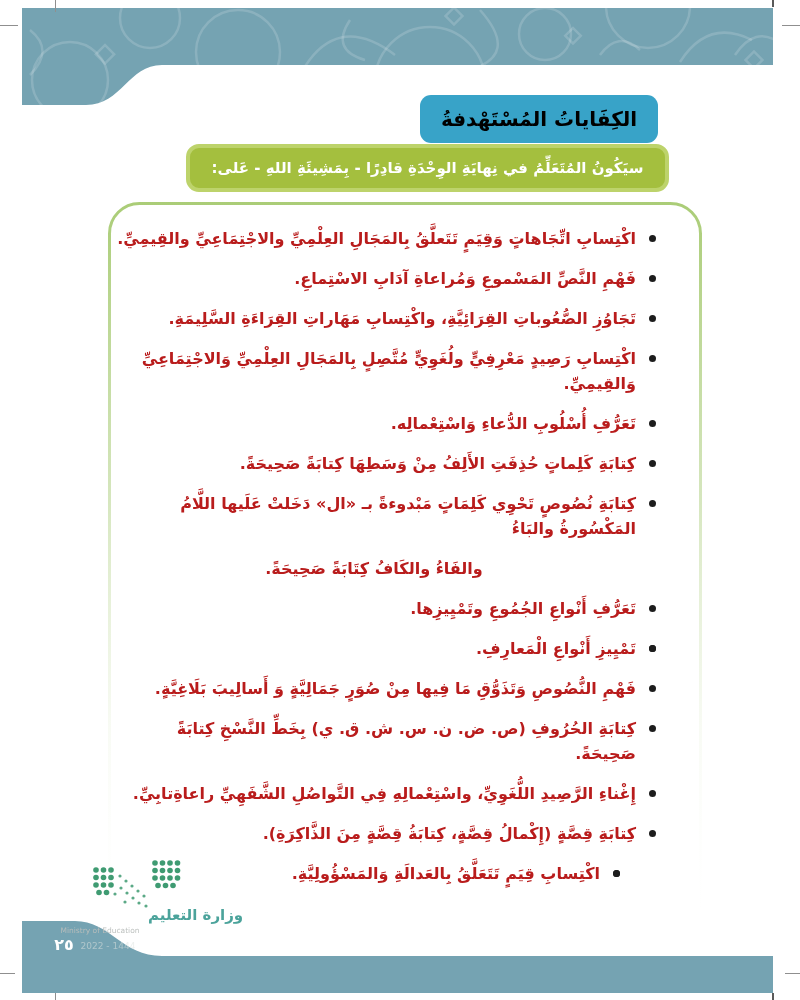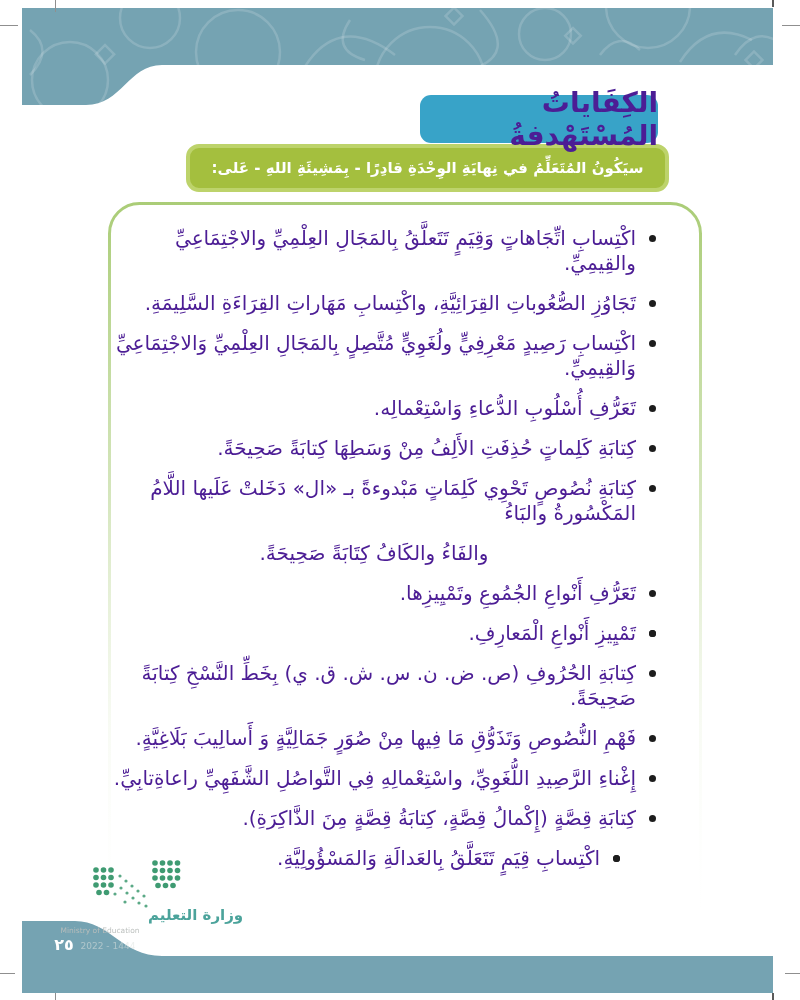--- a/index.html
+++ b/index.html
@@ -11,32 +11,32 @@
   .mark{position:absolute;background:#8f8f8f;}
   .mark.dark{background:#5a5a5a;}
 
   
   .header-svg{position:absolute;left:0;top:0;}
 
   
   .title-box{position:absolute;left:420px;top:95px;width:238px;height:48px;
              background:var(--c-title,#38a3c8);border-radius:11px;
              display:flex;align-items:center;justify-content:center;z-index:5;}
-  .title-box span{color:#4c1d95;font-weight:bold;font-size:28px;direction:rtl;}
+  .title-box span{color:#000000;font-weight:bold;font-size:20px;direction:rtl;}
   .intro-box{position:absolute;left:186px;top:144px;width:475px;height:40px;
              background:var(--c-intro,#a4bf3e);border:4px solid var(--c-intro-light,#bdd36b);
              border-radius:13px;display:flex;align-items:center;justify-content:center;z-index:4;}
   .intro-box span{color:#fff;font-weight:bold;font-size:15px;direction:rtl;white-space:nowrap;}
 
   
   .panel-border{position:absolute;left:108px;top:202px;z-index:1;}
   .list-area{position:absolute;left:112px;top:214px;width:546px;z-index:2;direction:rtl;}
   ul.comp{list-style:none;margin:0;padding:12px 0 0 0;}
   ul.comp li{position:relative;padding-right:22px;margin:0 0 15px 0;
-             font-size:20px;line-height:25px;font-weight:normal;color:#4c1d95;
+             font-size:16px;line-height:25px;font-weight:bold;color:#b91c1c;
              text-align:right;}
   ul.comp li .dot{position:absolute;right:2px;top:9px;width:7px;height:7px;
                   border-radius:50%;background:#1d1d1d;}
   ul.comp li.indent{margin-right:36px;}
   ul.comp li .wrap{display:block;text-align:center;margin-top:15px;}
 
   
   .footer-svg{position:absolute;left:0;top:850px;}
 </style>
 </head>
@@ -98,30 +98,31 @@
         <stop offset="0.72" stop-color="#c4dba2" stop-opacity="0.12"></stop>
         <stop offset="1" stop-color="#ffffff" stop-opacity="0"></stop>
       </linearGradient>
     </defs>
     <rect x="1.5" y="1.5" width="591" height="726" rx="30" ry="30" fill="none" stroke="url(#fade)" stroke-width="3"></rect>
   </svg>
 
   <div class="list-area">
     <ul class="comp">
         <li><span class="dot"></span><span class="bt">اكْتِسابِ اتِّجَاهاتٍ وَقِيَمٍ تَتَعلَّقُ بِالمَجَالِ العِلْمِيِّ والاجْتِمَاعِيِّ والقِيمِيِّ.</span></li>
+        <li><span class="dot"></span><span class="bt">فَهْمِ النَّصِّ المَسْموعِ وَمُراعاةِ آدَابِ الاسْتِماعِ.</span></li>
         <li><span class="dot"></span><span class="bt">تَجَاوُزِ الصُّعُوباتِ القِرَائِيَّةِ، واكْتِسابِ مَهَاراتِ القِرَاءَةِ السَّلِيمَةِ.</span></li>
         <li><span class="dot"></span><span class="bt">اكْتِسابِ رَصِيدٍ مَعْرِفِيٍّ ولُغَوِيٍّ مُتَّصِلٍ بِالمَجَالِ العِلْمِيِّ وَالاجْتِمَاعِيِّ وَالقِيمِيِّ.</span></li>
         <li><span class="dot"></span><span class="bt">تَعَرُّفِ أُسْلُوبِ الدُّعاءِ وَاسْتِعْمالِه.</span></li>
         <li><span class="dot"></span><span class="bt">كِتابَةِ كَلِماتٍ حُذِفَتِ الأَلِفُ مِنْ وَسَطِهَا كِتابَةً صَحِيحَةً.</span></li>
         <li><span class="dot"></span><span class="bt">كِتابَةِ نُصُوصٍ تَحْوِي كَلِمَاتٍ مَبْدوءةً بـ «ال» دَخَلتْ عَلَيها اللَّامُ المَكْسُورةُ والبَاءُ</span><span class="wrap">والفَاءُ والكَافُ كِتَابَةً صَحِيحَةً.</span></li>
         <li><span class="dot"></span><span class="bt">تَعَرُّفِ أَنْواعِ الجُمُوعِ وتَمْيِيزِها.</span></li>
         <li><span class="dot"></span></li>
         <li><span class="dot"></span><span class="bt">تَمْيِيزِ أَنْواعِ الْمَعارِفِ.</span></li>
+        <li><span class="dot"></span><span class="bt">فَهْمِ النُّصُوصِ وَتَذَوُّقِ مَا فِيها مِنْ صُوَرٍ جَمَالِيَّةٍ وَ أَسالِيبَ بَلَاغِيَّةٍ.</span></li>
         <li><span class="dot"></span><span class="bt">كِتابَةِ الحُرُوفِ (ص. ض. ن. س. ش. ق. ي) بِخَطِّ النَّسْخِ كِتابَةً صَحِيحَةً.</span></li>
-        <li><span class="dot"></span><span class="bt">فَهْمِ النُّصُوصِ وَتَذَوُّقِ مَا فِيها مِنْ صُوَرٍ جَمَالِيَّةٍ وَ أَسالِيبَ بَلَاغِيَّةٍ.</span></li>
         <li><span class="dot"></span><span class="bt">إِغْناءِ الرَّصِيدِ اللُّغَوِيِّ، واسْتِعْمالِهِ فِي التَّواصُلِ الشَّفَهِيِّ راعاةِتابِيِّ.</span></li>
         <li><span class="dot"></span><span class="bt">كِتابَةِ قِصَّةٍ (إِكْمالُ قِصَّةٍ، كِتابَةُ قِصَّةٍ مِنَ الذَّاكِرَةِ).</span></li>
         <li class="indent"><span class="dot"></span></li>
         <li class="indent"><span class="dot"></span><span class="bt">اكْتِسابِ قِيَمٍ تَتَعَلَّقُ بِالعَدالَةِ وَالمَسْؤُولِيَّةِ.</span></li>
       </ul>
   </div>
 
   <svg class="footer-svg" width="800" height="150" viewBox="0 0 150 -0 800 150" style="left:0;top:850px">
     <svg x="0" y="0" width="800" height="150" viewBox="0 0 800 150">
 

